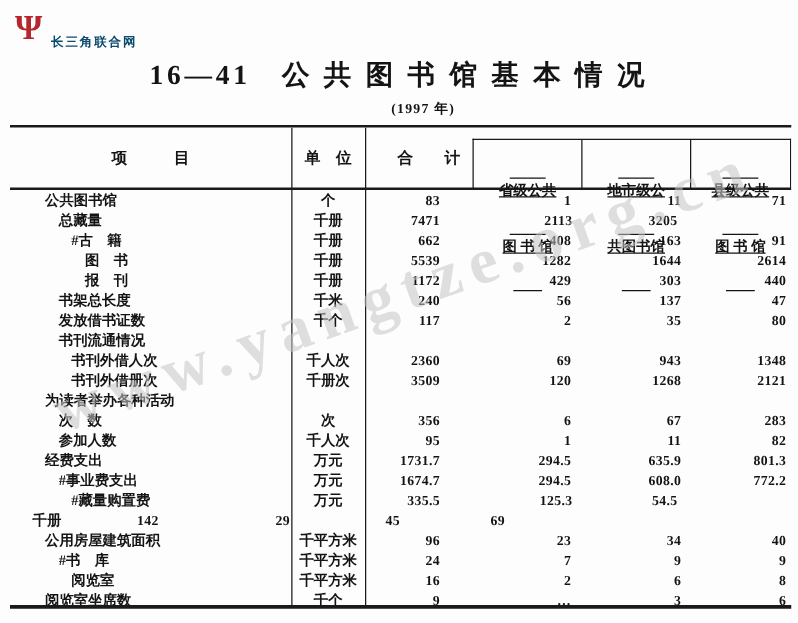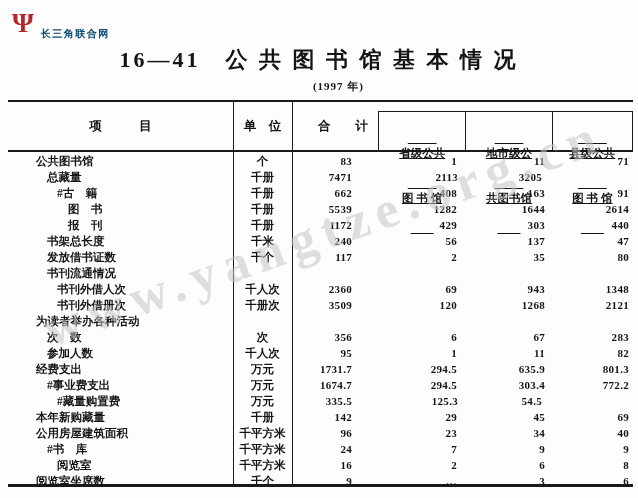--- a/index.html
+++ b/index.html
@@ -212,32 +212,31 @@
     <div class="cell num c-total">1731.7</div>
     <div class="cell num c-prov">294.5</div>
     <div class="cell num c-pref">635.9</div>
     <div class="cell num c-county">801.3</div>
   </div>
         <div class="row">
     <div class="cell c-item" style="padding-left: 39px;">#事业费支出</div>
     <div class="cell c-unit">万元</div>
     <div class="cell num c-total">1674.7</div>
     <div class="cell num c-prov">294.5</div>
-    <div class="cell num c-pref">303.4</div>
+    <div class="cell num c-pref">608.0</div>
     <div class="cell num c-county">772.2</div>
   </div>
         <div class="row">
     <div class="cell c-item" style="padding-left: 49px;">#藏量购置费</div>
     <div class="cell c-unit">万元</div>
     <div class="cell num c-total">335.5</div>
     <div class="cell num c-pref">125.3</div>
     <div class="cell num c-county">54.5</div>
   </div>
         <div class="row">
-    <div class="cell c-item" style="padding-left: 28px;">本年新购藏量</div>
     <div class="cell c-unit">千册</div>
     <div class="cell num c-total">142</div>
     <div class="cell num c-prov">29</div>
     <div class="cell num c-pref">45</div>
     <div class="cell num c-county">69</div>
   </div>
         <div class="row">
     <div class="cell c-item" style="padding-left: 28px;">公用房屋建筑面积</div>
     <div class="cell c-unit">千平方米</div>
     <div class="cell num c-total">96</div>

